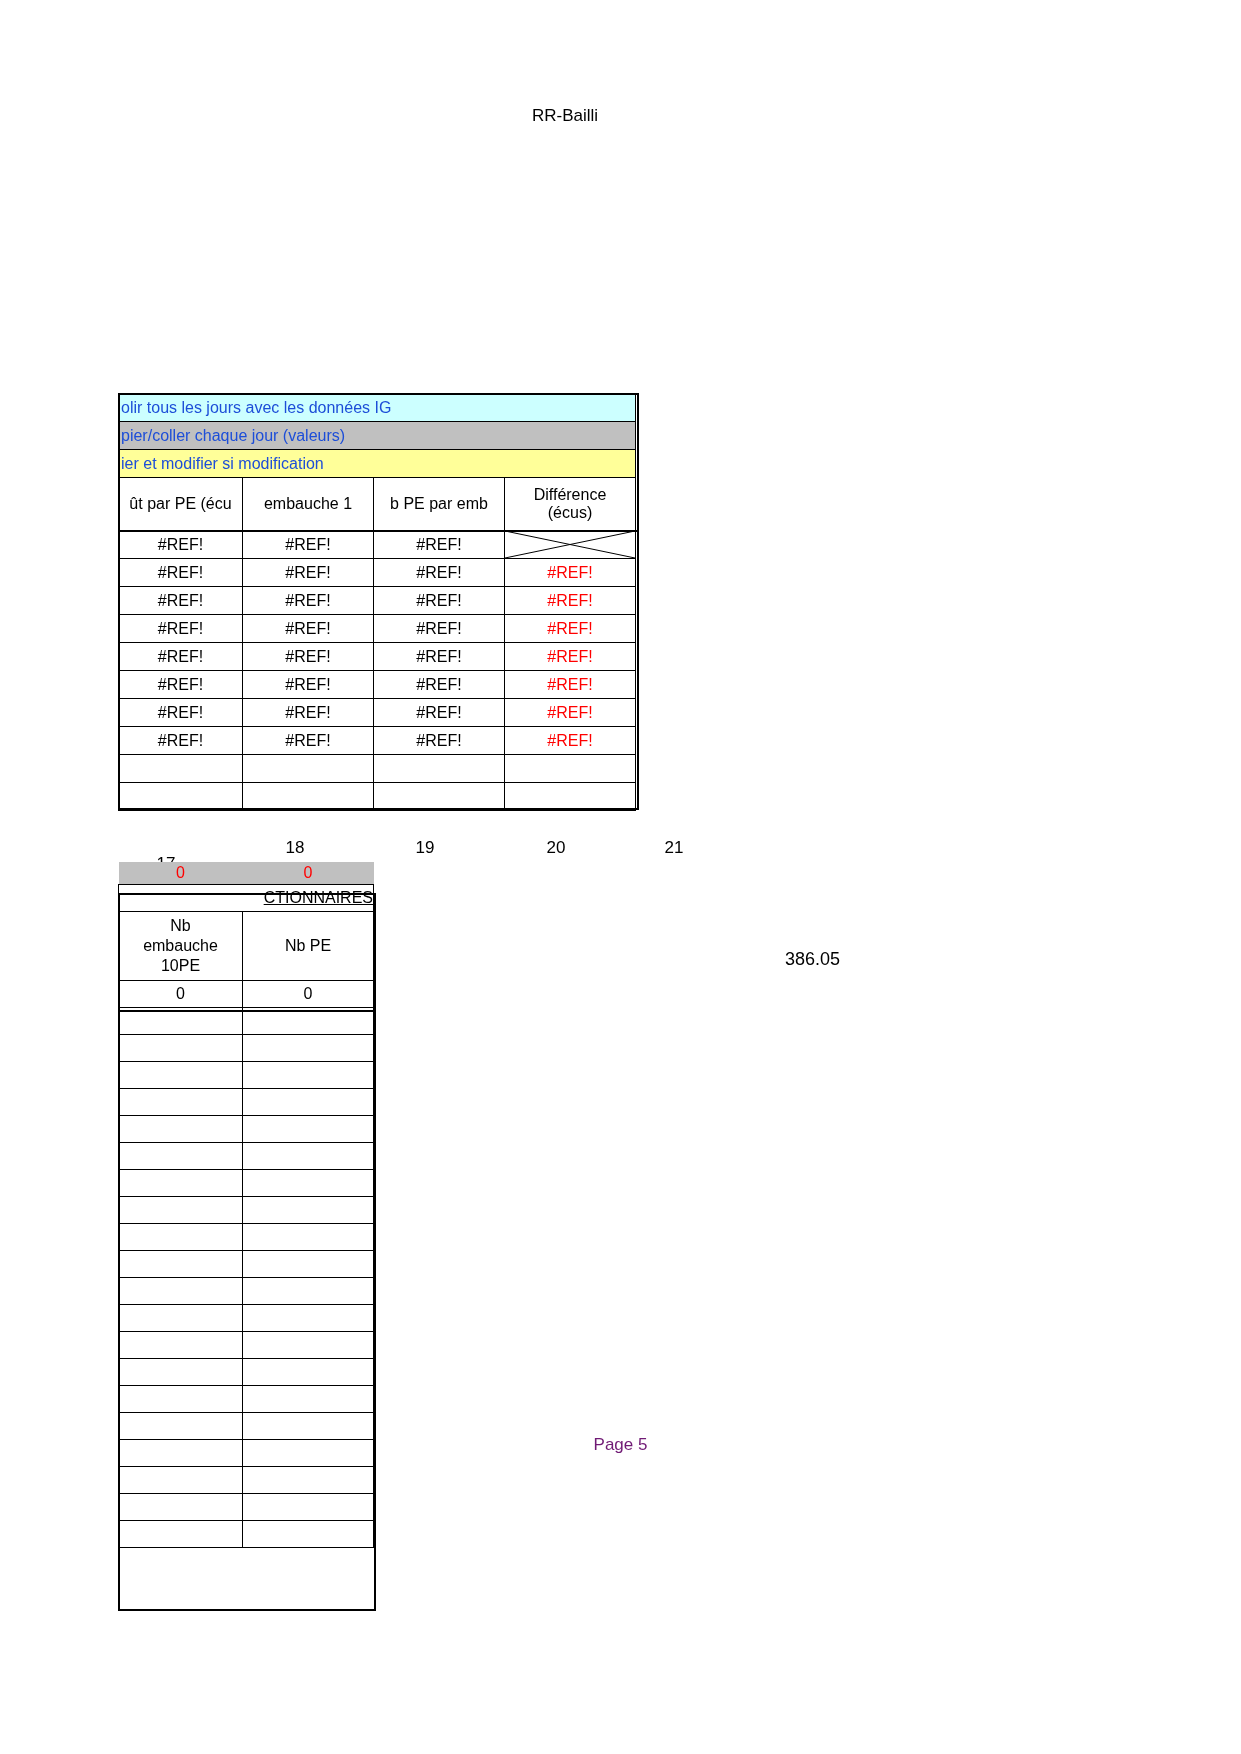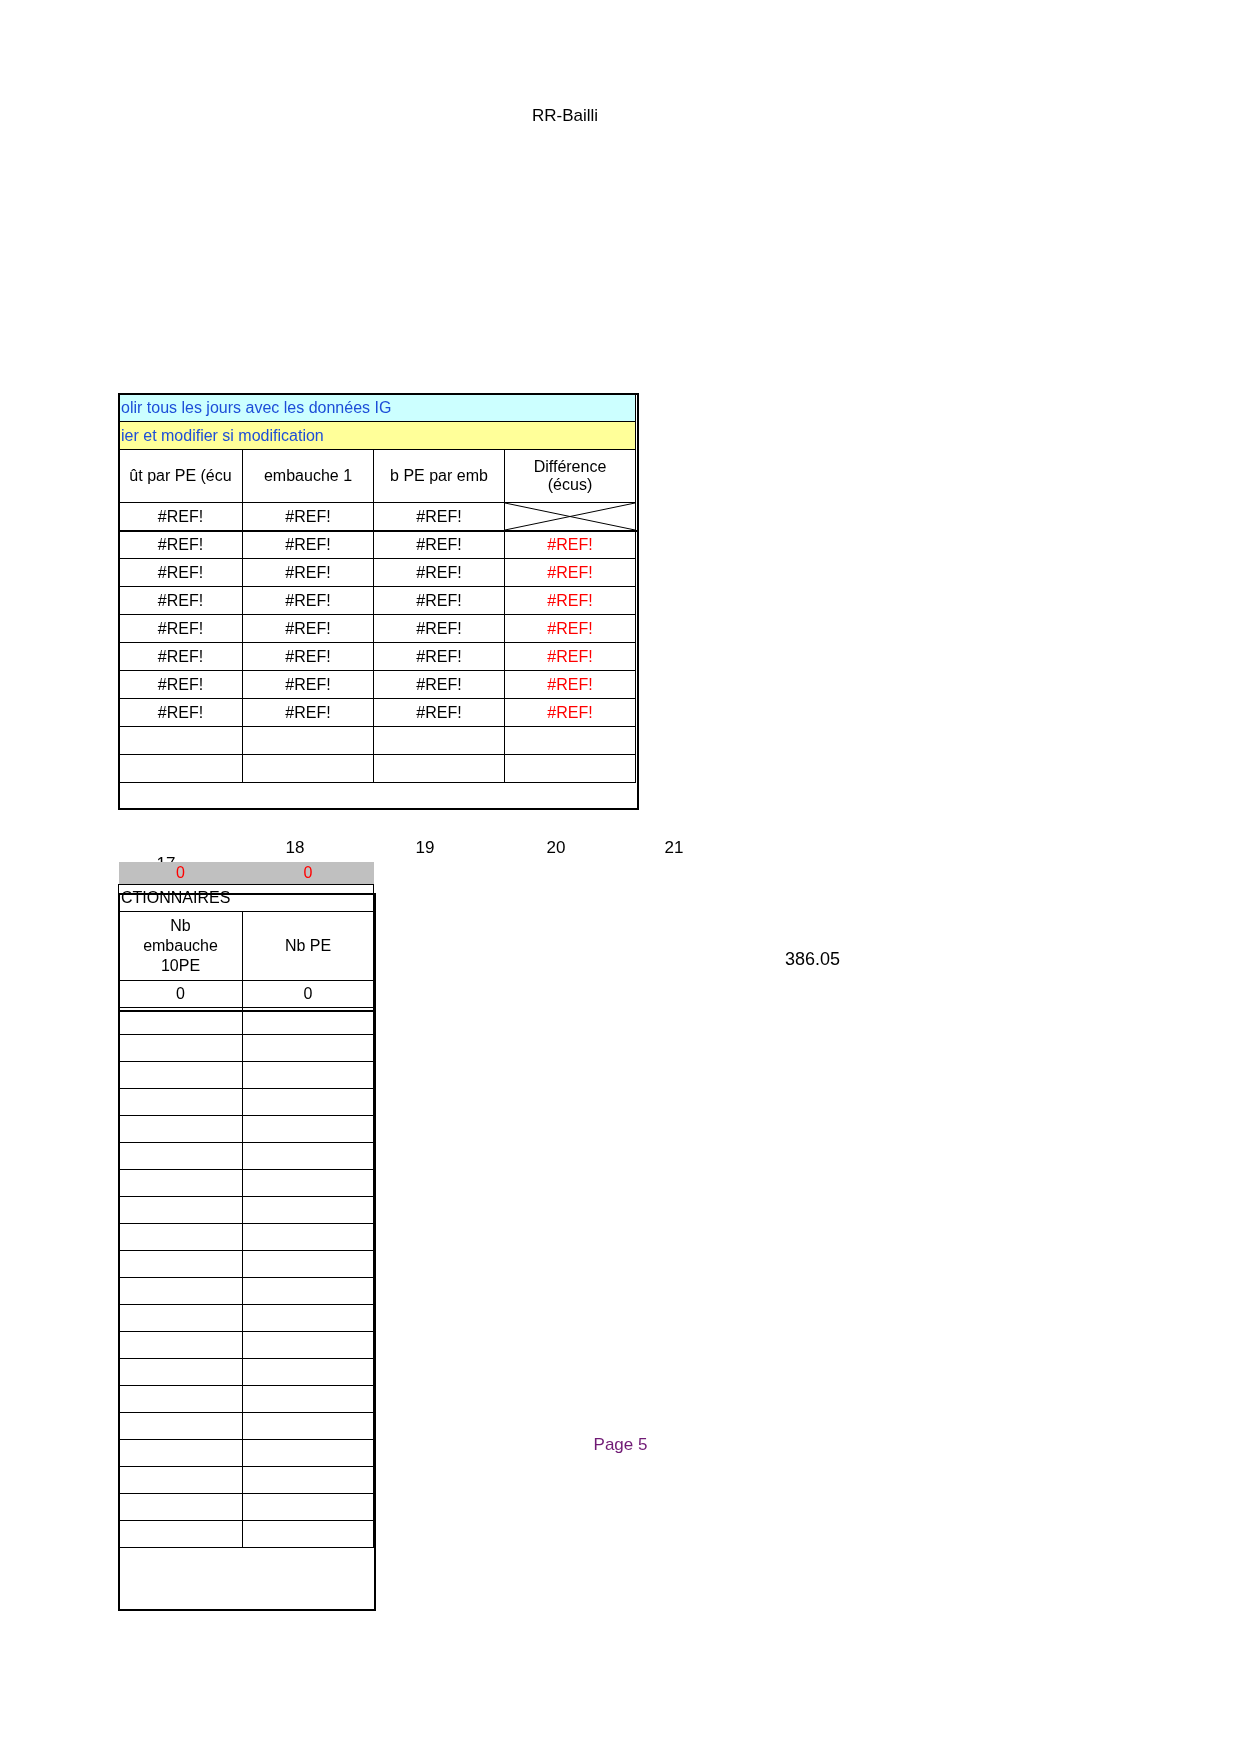--- a/index.html
+++ b/index.html
@@ -138,24 +138,25 @@
   }
   .low-table .lcol-a { width: 124px; }
   .low-table .lcol-b { width: 131px; }
   .zero-row td {
     background: #c0c0c0;
     color: #ff0000;
     border: none;
     height: 22px;
   }
   .title-row td {
-    text-align: left;
+    text-align: right;
     padding-left: 2px;
     font-size: 16px;
     height: 26px;
+    text-decoration: underline;
   }
   .low-hdr td {
     height: 68px;
     vertical-align: middle;
     line-height: 1.25;
     font-size: 16px;
     white-space: normal;
   }
   .low-frame {
     position: absolute;
@@ -192,20 +193,23 @@
 <table class="top-table">
   <colgroup>
     <col class="col-a">
       <col class="col-b">
       <col class="col-c">
       <col class="col-d">
   </colgroup>
   <tbody>
     <tr class="note-row">
       <td class="note-cyan" colspan="4">olir tous les jours avec les données IG</td>
+    </tr>
+    <tr class="note-row">
+      <td class="note-gray" colspan="4">pier/coller chaque jour (valeurs)</td>
     </tr>
     <tr class="note-row">
       <td class="note-yellow" colspan="4">ier et modifier si modification</td>
     </tr>
     <tr class="hdr-row">
       <td>ût par PE (écu</td>
       <td>embauche 1 </td>
       <td>b PE par emb</td>
       <td>
         <div>Différence</div>

